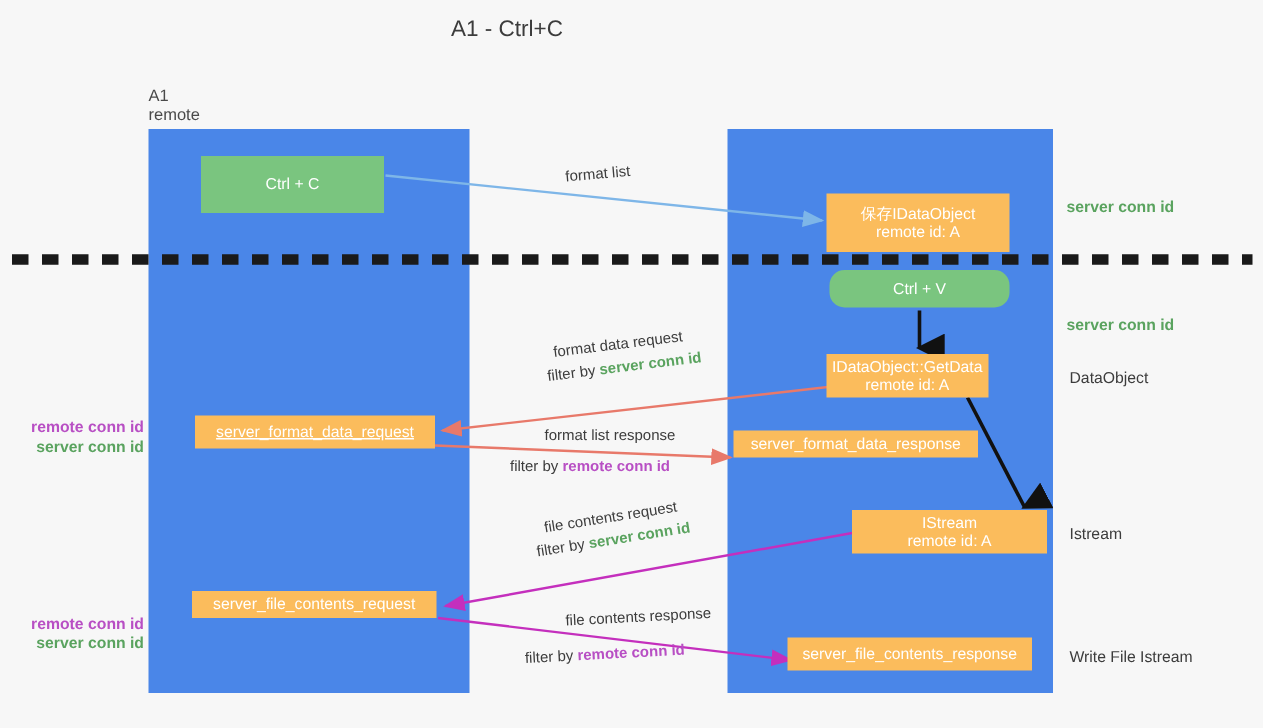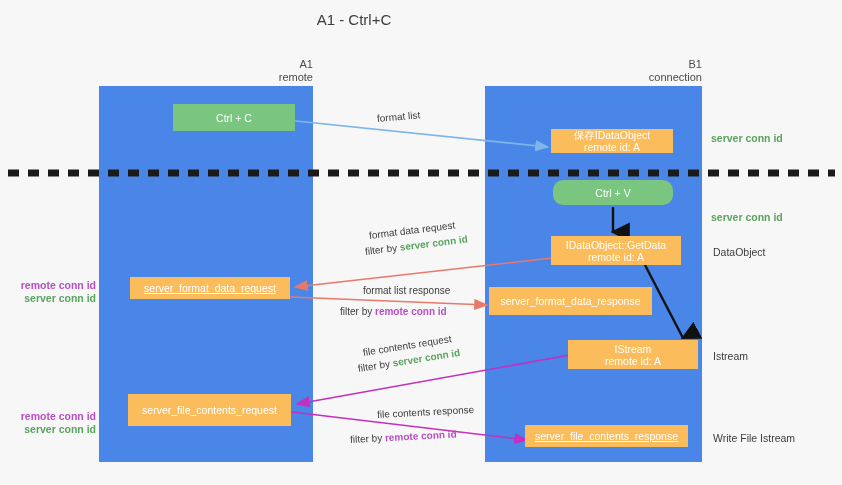--- a/index.html
+++ b/index.html
@@ -8,29 +8,29 @@
     background:#f7f7f7;
     font-family:"Liberation Sans","DejaVu Sans",sans-serif;
     overflow:hidden;
     position:relative;
   }
   #stage{position:absolute;left:0;top:0;width:842px;height:485px;}
   .abs{position:absolute;}
 
   
   #title{
-    left:16px;top:10px;width:676px;
+    left:0;top:10px;width:676px;
     text-align:center;
     font-size:15px;line-height:20px;color:#3c3c3c;
   }
   #title div{white-space:pre;}
 
   
   .col-head{
-    text-align:right;font-size:11px;color:#4a4a4a;line-height:13px;
+    text-align:left;font-size:11px;color:#4a4a4a;line-height:13px;
   }
   .col-head .big{font-size:11px;}
 
   
   .column{background:#4a86e8;}
 
   
   .box{
     box-sizing:border-box;
     display:flex;align-items:center;justify-content:center;
@@ -66,24 +66,20 @@
 <div id="stage">
 
   <div class="abs" id="title">
     <div>A1 - Ctrl+C</div>
   </div>
 
   <div class="abs col-head" style="left:99px;top:58px;width:214px;">
     <div class="big">A1</div>
     <div>remote</div>
   </div>
-  <div class="abs col-head" style="left:485px;top:58px;width:217px;">
-    <div class="big">B1</div>
-    <div>connection</div>
-  </div>
 
   <div class="abs column" style="left:99px;top:86px;width:214px;height:376px;"></div>
   <div class="abs column" style="left:485px;top:86px;width:217px;height:376px;"></div>
 
   <svg id="wires" viewBox="0 0 842 485">
     <defs>
       <marker id="ah-blue" markerWidth="9" markerHeight="7" refX="8" refY="3.5" orient="auto">
         <path d="M0,0 L9,3.5 L0,7 z" fill="#7eb6e8"></path>
       </marker>
       <marker id="ah-red" markerWidth="9" markerHeight="7" refX="8" refY="3.5" orient="auto">
@@ -107,56 +103,56 @@
 
     <path d="M290,297 L487,305" stroke="#e8796a" stroke-width="1.6" fill="none" marker-end="url(#ah-red)"></path>
 
     <path d="M645,265 L683,338" stroke="#111111" stroke-width="2.4" fill="none" marker-end="url(#ah-blk)"></path>
 
     <path d="M570,355 L297,404" stroke="#c42fbd" stroke-width="1.6" fill="none" marker-end="url(#ah-mag)"></path>
 
     <path d="M292,412 L527,440" stroke="#c42fbd" stroke-width="1.6" fill="none" marker-end="url(#ah-mag)"></path>
   </svg>
 
-  <div class="abs box green" style="left:134px;top:104px;width:122px;height:27px;margin-left:39px;">
+  <div class="abs box green" style="left:134px;top:104px;width:122px;height:38px;">
     <span>Ctrl + C</span>
   </div>
 
-  <div class="abs box orange" style="left:551px;top:129px;width:122px;height:24px;">
+  <div class="abs box orange" style="left:551px;top:129px;width:122px;height:39px;">
     <span class="two-line">保存IDataObject
 remote id: A</span>
   </div>
 
   <div class="abs box green" style="left:553px;top:180px;width:120px;height:25px;border-radius:10px;">
     <span>Ctrl + V</span>
   </div>
 
-  <div class="abs box orange" style="left:551px;top:236px;width:130px;height:29px;">
+  <div class="abs box orange" style="left:551px;top:236px;width:108px;height:29px;justify-content:flex-end;">
     <span class="two-line">IDataObject::GetData
 remote id: A</span>
   </div>
 
   <div class="abs box orange" style="left:568px;top:340px;width:130px;height:29px;">
     <span class="two-line">IStream
 remote id: A</span>
   </div>
 
   <div class="abs box orange" style="left:130px;top:277px;width:160px;height:22px;text-decoration:underline;">
     <span>server_format_data_request</span>
   </div>
 
-  <div class="abs box orange" style="left:489px;top:287px;width:163px;height:28px;">
+  <div class="abs box orange" style="left:489px;top:287px;width:163px;height:18px;">
     <span>server_format_data_response</span>
   </div>
 
-  <div class="abs box orange" style="left:128px;top:394px;width:163px;height:32px;">
+  <div class="abs box orange" style="left:128px;top:394px;width:163px;height:18px;">
     <span>server_file_contents_request</span>
   </div>
 
-  <div class="abs box orange" style="left:525px;top:425px;width:163px;height:22px;text-decoration:underline;">
+  <div class="abs box orange" style="left:525px;top:425px;width:163px;height:22px;">
     <span>server_file_contents_response</span>
   </div>
 
   <div class="abs elabel" style="left:377px;top:113px;transform:rotate(-5deg);">
     <span>format list</span>
   </div>
 
   <div class="abs elabel" style="left:369px;top:230px;transform:rotate(-7deg);">
     <span>format data request</span>
   </div>

